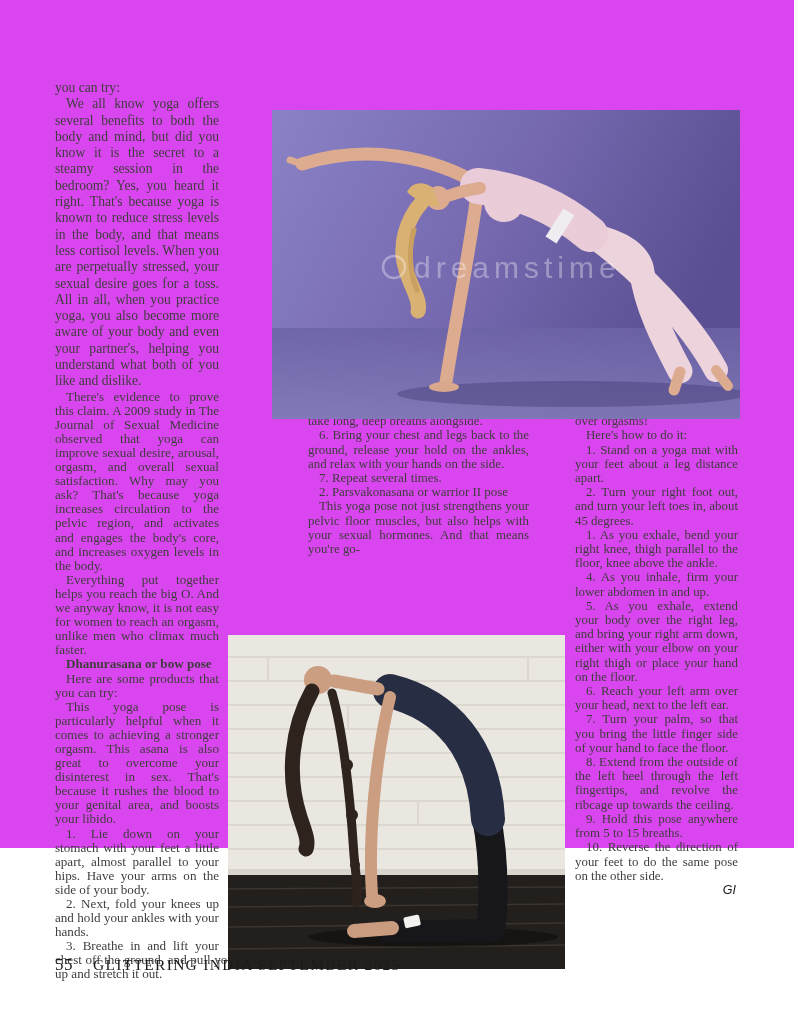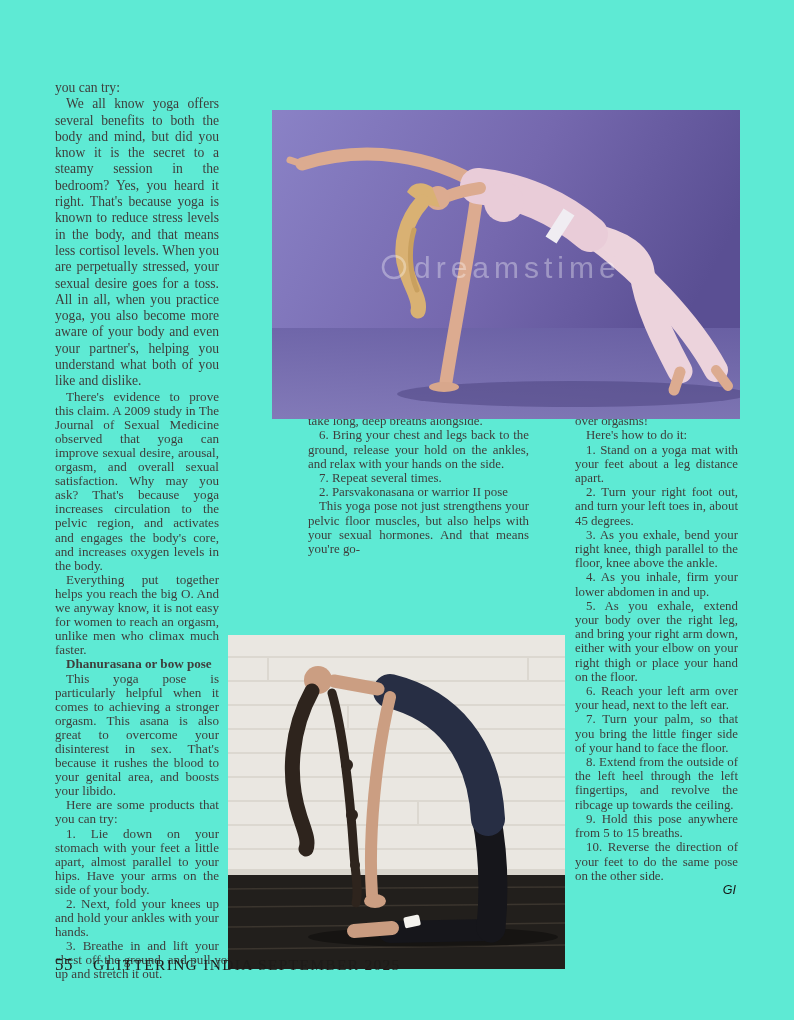--- a/index.html
+++ b/index.html
@@ -1,18 +1,18 @@
 <!DOCTYPE html>
 <html lang="en"><head>
 <meta charset="utf-8">
 <style>
   html,body{margin:0;padding:0;background:#ffffff;}
   body{width:794px;height:1020px;position:relative;overflow:hidden;
        font-family:"Liberation Serif","DejaVu Serif",serif;color:#3f3e3c;}
-  .page{position:absolute;left:0;top:0;width:794px;height:1020px;background:#5eead4;}
+  .page{position:absolute;left:0;top:0;width:794px;height:848px;background:#d946ef;}
 
   .col{text-align:justify;hyphens:auto;-webkit-hyphens:auto;}
   .col p{margin:0;}
   .ind{text-indent:11px;}
   .gap{margin-top:15px;}
   .bold{font-weight:bold;text-indent:11px;}
 
   .col-left{position:absolute;left:55px;top:80px;width:208px;height:872px;
             font-size:13.1px;line-height:14.1px;}
   .lh-loose{font-size:13.6px;line-height:16.3px;}
@@ -44,42 +44,42 @@
 
 <div class="page">
 
   <div class="col col-left">
     <div class="spacer-l"></div>
     <p class="lh-loose">you can try:</p>
     <p class="ind lh-loose">We all know yoga offers several benefits to both the body and mind, but did you know it is the secret to a steamy session in the bedroom? Yes, you heard it right. That's because yoga is known to reduce stress levels in the body, and that means less cortisol levels. When you are perpetually stressed, your sexual desire goes for a toss. All in all, when you practice yoga, you also become more aware of your body and even your partner's, helping you understand what both of you like and dislike.</p>
     <p class="ind gap">There's evidence to prove this claim. A 2009 study in The Journal of Sexual Medicine observed that yoga can improve sexual desire, arousal, orgasm, and overall sexual satisfaction. Why may you ask? That's because yoga increases circulation to the pelvic region, and activates and engages the body's core, and increases oxygen levels in the body.</p>
     <p class="ind gap">Everything put together helps you reach the big O. And we anyway know, it is not easy for women to reach an orgasm, unlike men who climax much faster.</p>
     <p class="bold">Dhanurasana or bow pose</p>
+    <p class="ind">Here are some products that you can try:</p>
     <p class="ind">This yoga pose is particularly helpful when it comes to achieving a stronger orgasm. This asana is also great to overcome your disinterest in sex. That's because it rushes the blood to your genital area, and boosts your libido.</p>
-    <p class="ind">Here are some products that you can try:</p>
     <p class="ind gap">1. Lie down on your stomach with your feet a little apart, almost parallel to your hips. Have your arms on the side of your body.</p>
     <p class="ind">2. Next, fold your knees up and hold your ankles with your hands.</p>
     <p class="ind">3. Breathe in and lift your chest off the ground, and pull your legs up and stretch it out.</p>
   </div>
 
   <div class="col col-mid">
     <p class="ind">5. Hold the pose for 12-15 seconds, and take long, deep breaths alongside.</p>
     <p class="ind">6. Bring your chest and legs back to the ground, release your hold on the ankles, and relax with your hands on the side.</p>
     <p class="ind">7. Repeat several times.</p>
     <p class="ind">2. Parsvakonasana or warrior II pose</p>
     <p class="ind">This yoga pose not just strengthens your pelvic floor muscles, but also helps with your sexual hormones. And that means you're go-</p>
   </div>
 
   <div class="col col-right">
     <div class="spacer-r"></div>
     <p>ing to have some great control over orgasms!</p>
     <p class="ind gap">Here's how to do it:</p>
     <p class="ind">1. Stand on a yoga mat with your feet about a leg distance apart.</p>
     <p class="ind">2. Turn your right foot out, and turn your left toes in, about 45 degrees.</p>
-    <p class="ind">3. As you exhale, bend your right knee, thigh parallel to the floor, knee above the ankle.</p>
+    <p class="ind">1. As you exhale, bend your right knee, thigh parallel to the floor, knee above the ankle.</p>
     <p class="ind">4. As you inhale, firm your lower abdomen in and up.</p>
     <p class="ind">5. As you exhale, extend your body over the right leg, and bring your right arm down, either with your elbow on your right thigh or place your hand on the floor.</p>
     <p class="ind">6. Reach your left arm over your head, next to the left ear.</p>
     <p class="ind">7. Turn your palm, so that you bring the little finger side of your hand to face the floor.</p>
     <p class="ind">8. Extend from the outside of the left heel through the left fingertips, and revolve the ribcage up towards the ceiling.</p>
     <p class="ind">9. Hold this pose anywhere from 5 to 15 breaths.</p>
     <p class="ind">10. Reverse the direction of your feet to do the same pose on the other side.</p>
     <p class="endmark">GI</p>
   </div>
 

